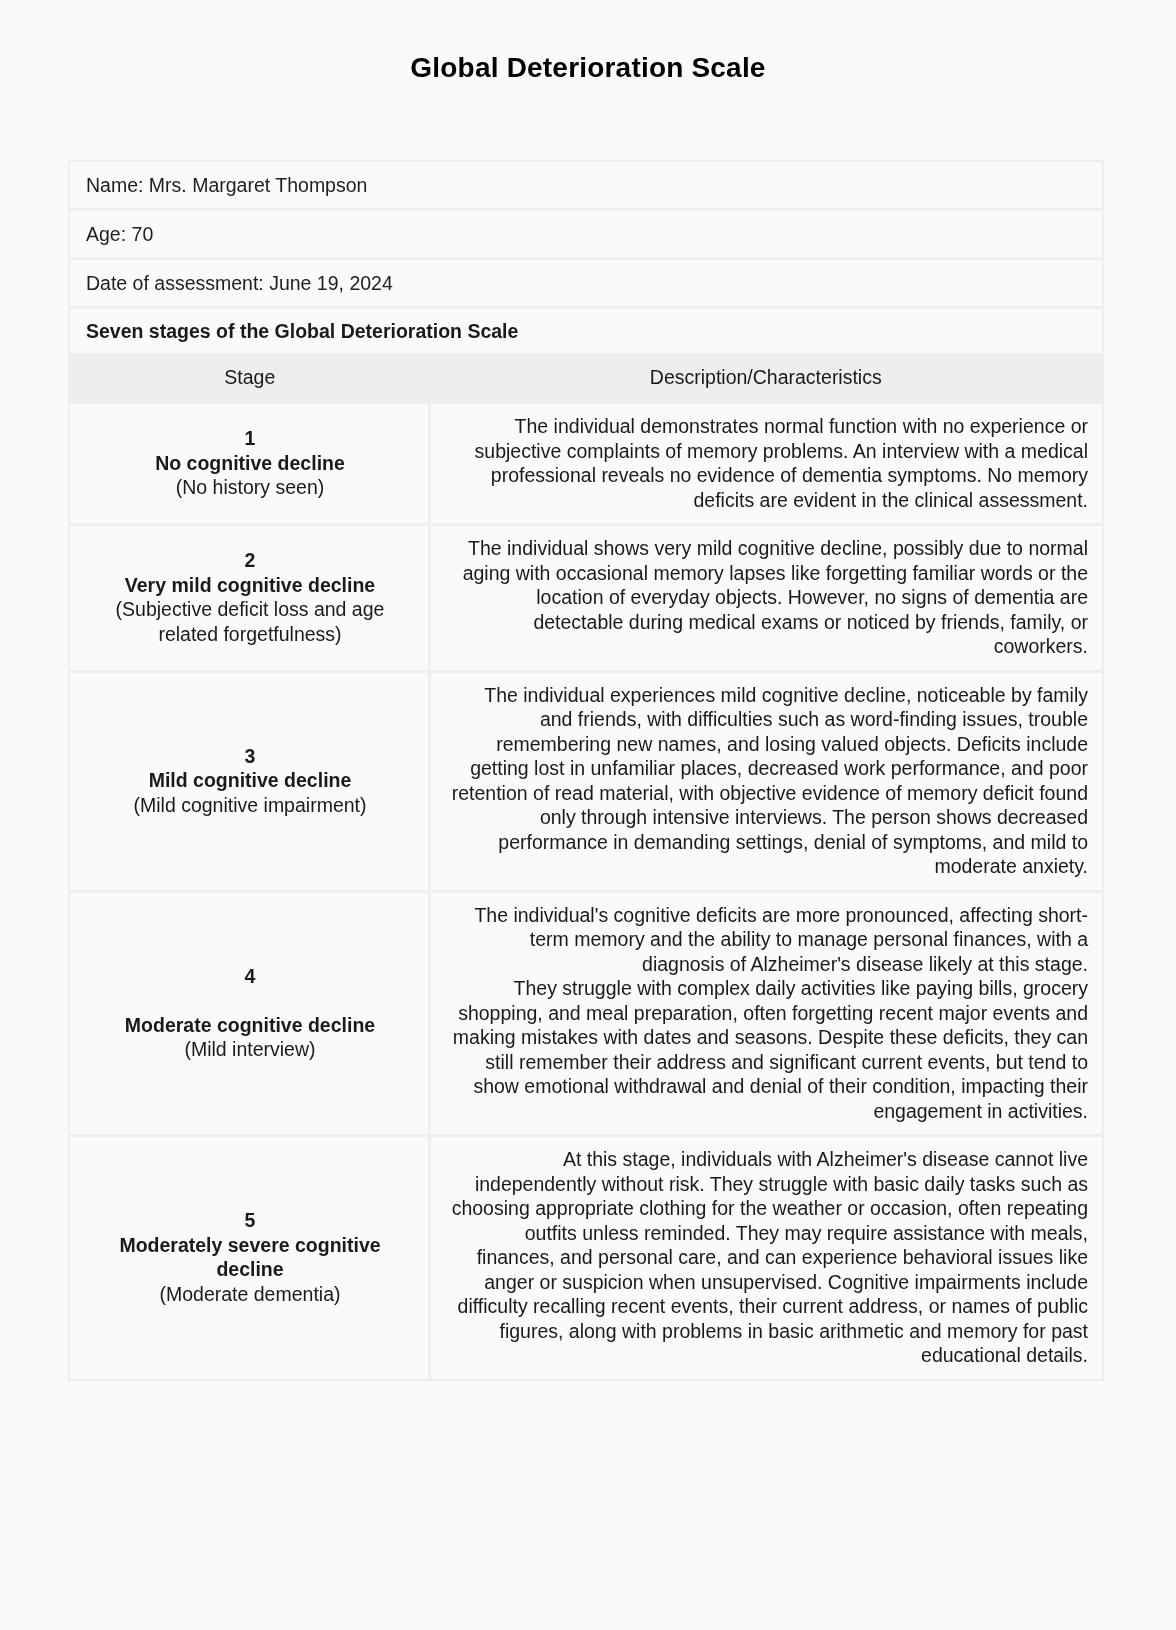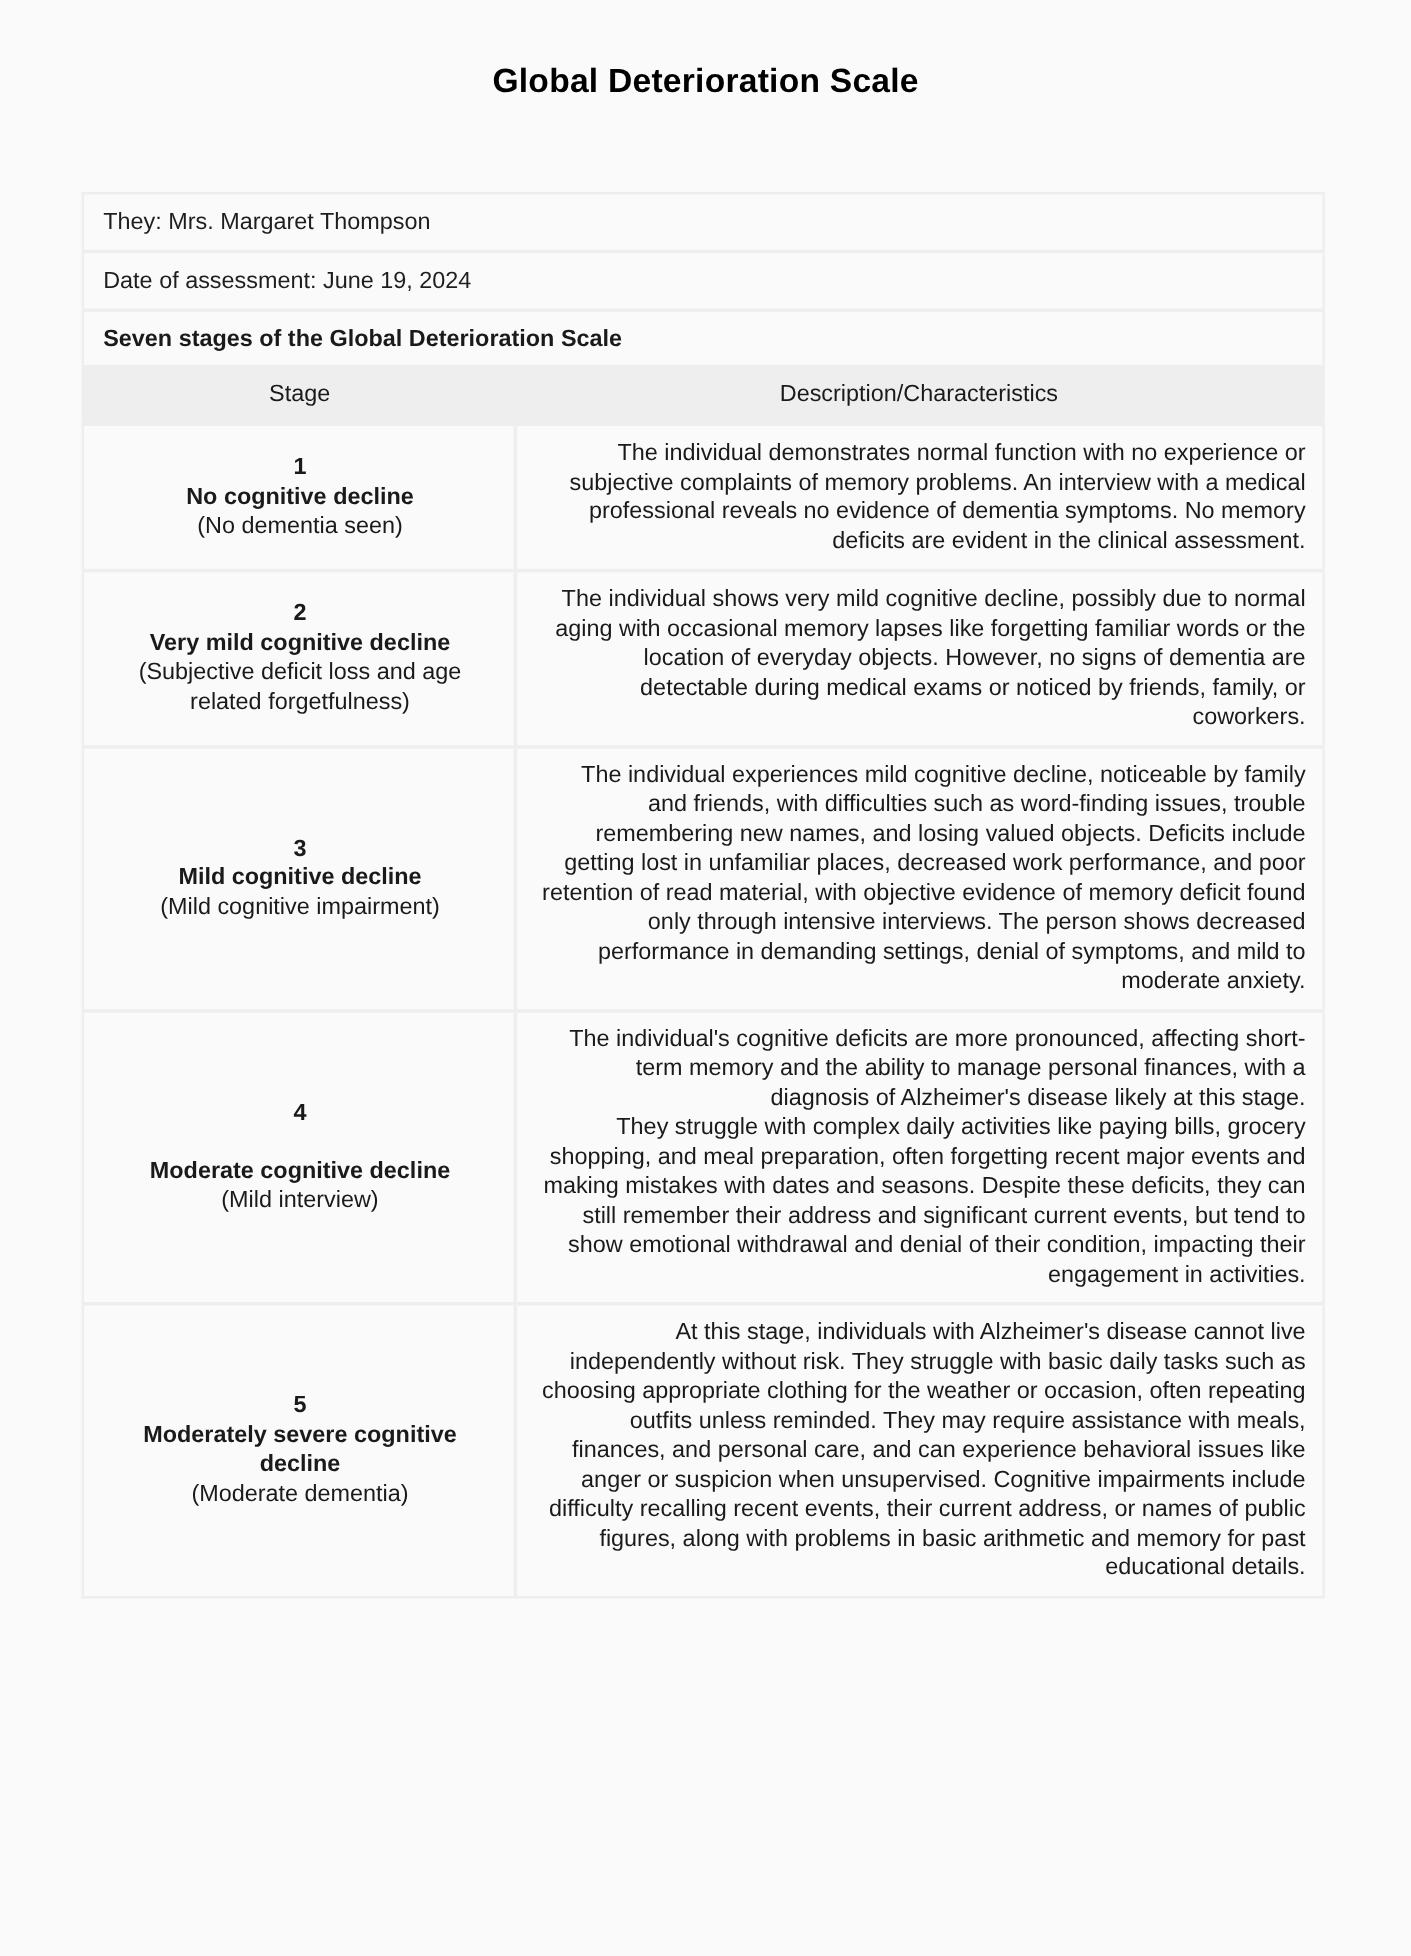--- a/index.html
+++ b/index.html
@@ -75,43 +75,49 @@
   </style>
 </head>
 <body>
 
 <h1 class="page-title">Global Deterioration Scale</h1>
 
 <table class="doc">
   <tbody>
     <tr class="info-row">
       <td colspan="2">
-        <span>They:</span>
+        <span>Name:</span>
         <span>Mrs. Margaret Thompson</span>
+      </td>
+    </tr>
+    <tr class="info-row">
+      <td colspan="2">
+        <span>Age:</span>
+        <span>70</span>
       </td>
     </tr>
     <tr class="info-row">
       <td colspan="2">
         <span>Date of assessment:</span>
         <span>June 19, 2024</span>
       </td>
     </tr>
     <tr class="section-row">
       <td colspan="2">Seven stages of the Global Deterioration Scale</td>
     </tr>
     <tr class="head-row">
       <th>Stage</th>
       <th>Description/Characteristics</th>
     </tr>
 
     <tr class="stage-row">
       <td class="stage-cell">
         <span class="stage-num">1</span>
         <span class="stage-name">No cognitive decline</span>
-        <span class="stage-sub">(No dementia seen)</span>
+        <span class="stage-sub">(No history seen)</span>
       </td>
       <td class="desc-cell">
         <span class="desc-para">The individual demonstrates normal function with no experience or subjective complaints of memory problems. An interview with a medical professional reveals no evidence of dementia symptoms. No memory deficits are evident in the clinical assessment.</span>
       </td>
     </tr>
 
     <tr class="stage-row">
       <td class="stage-cell">
         <span class="stage-num">2</span>
         <span class="stage-name">Very mild cognitive decline</span>

